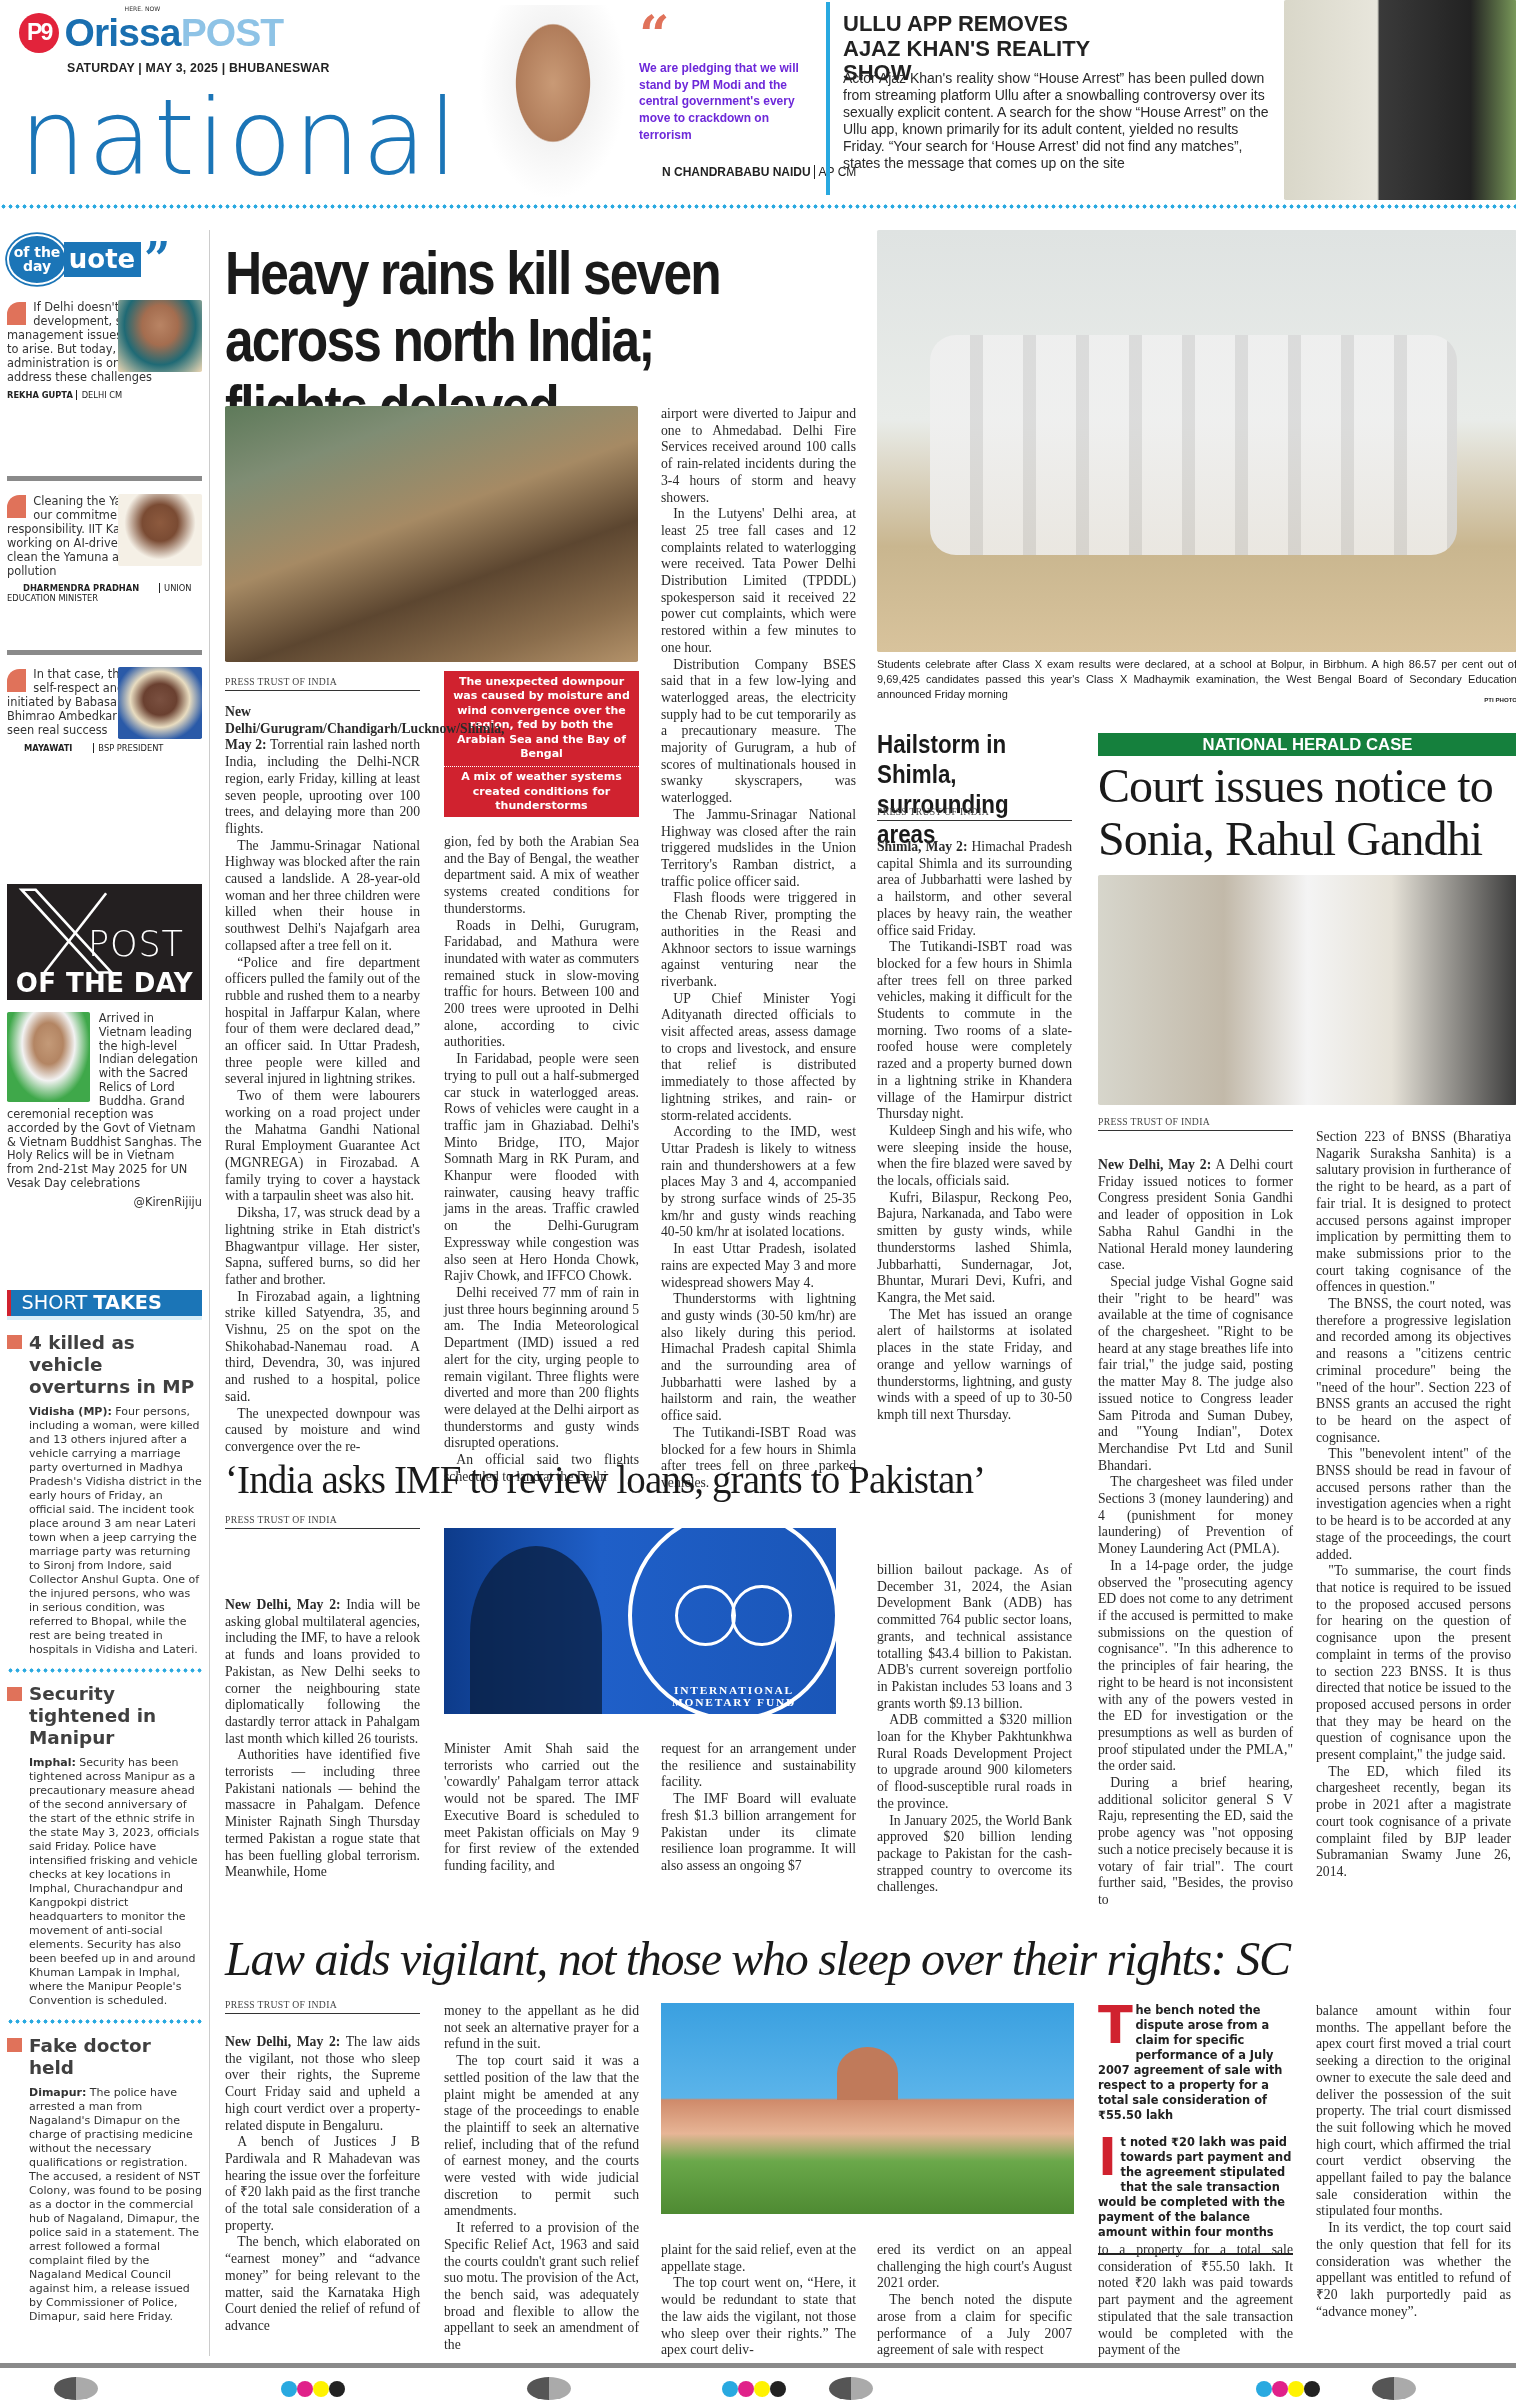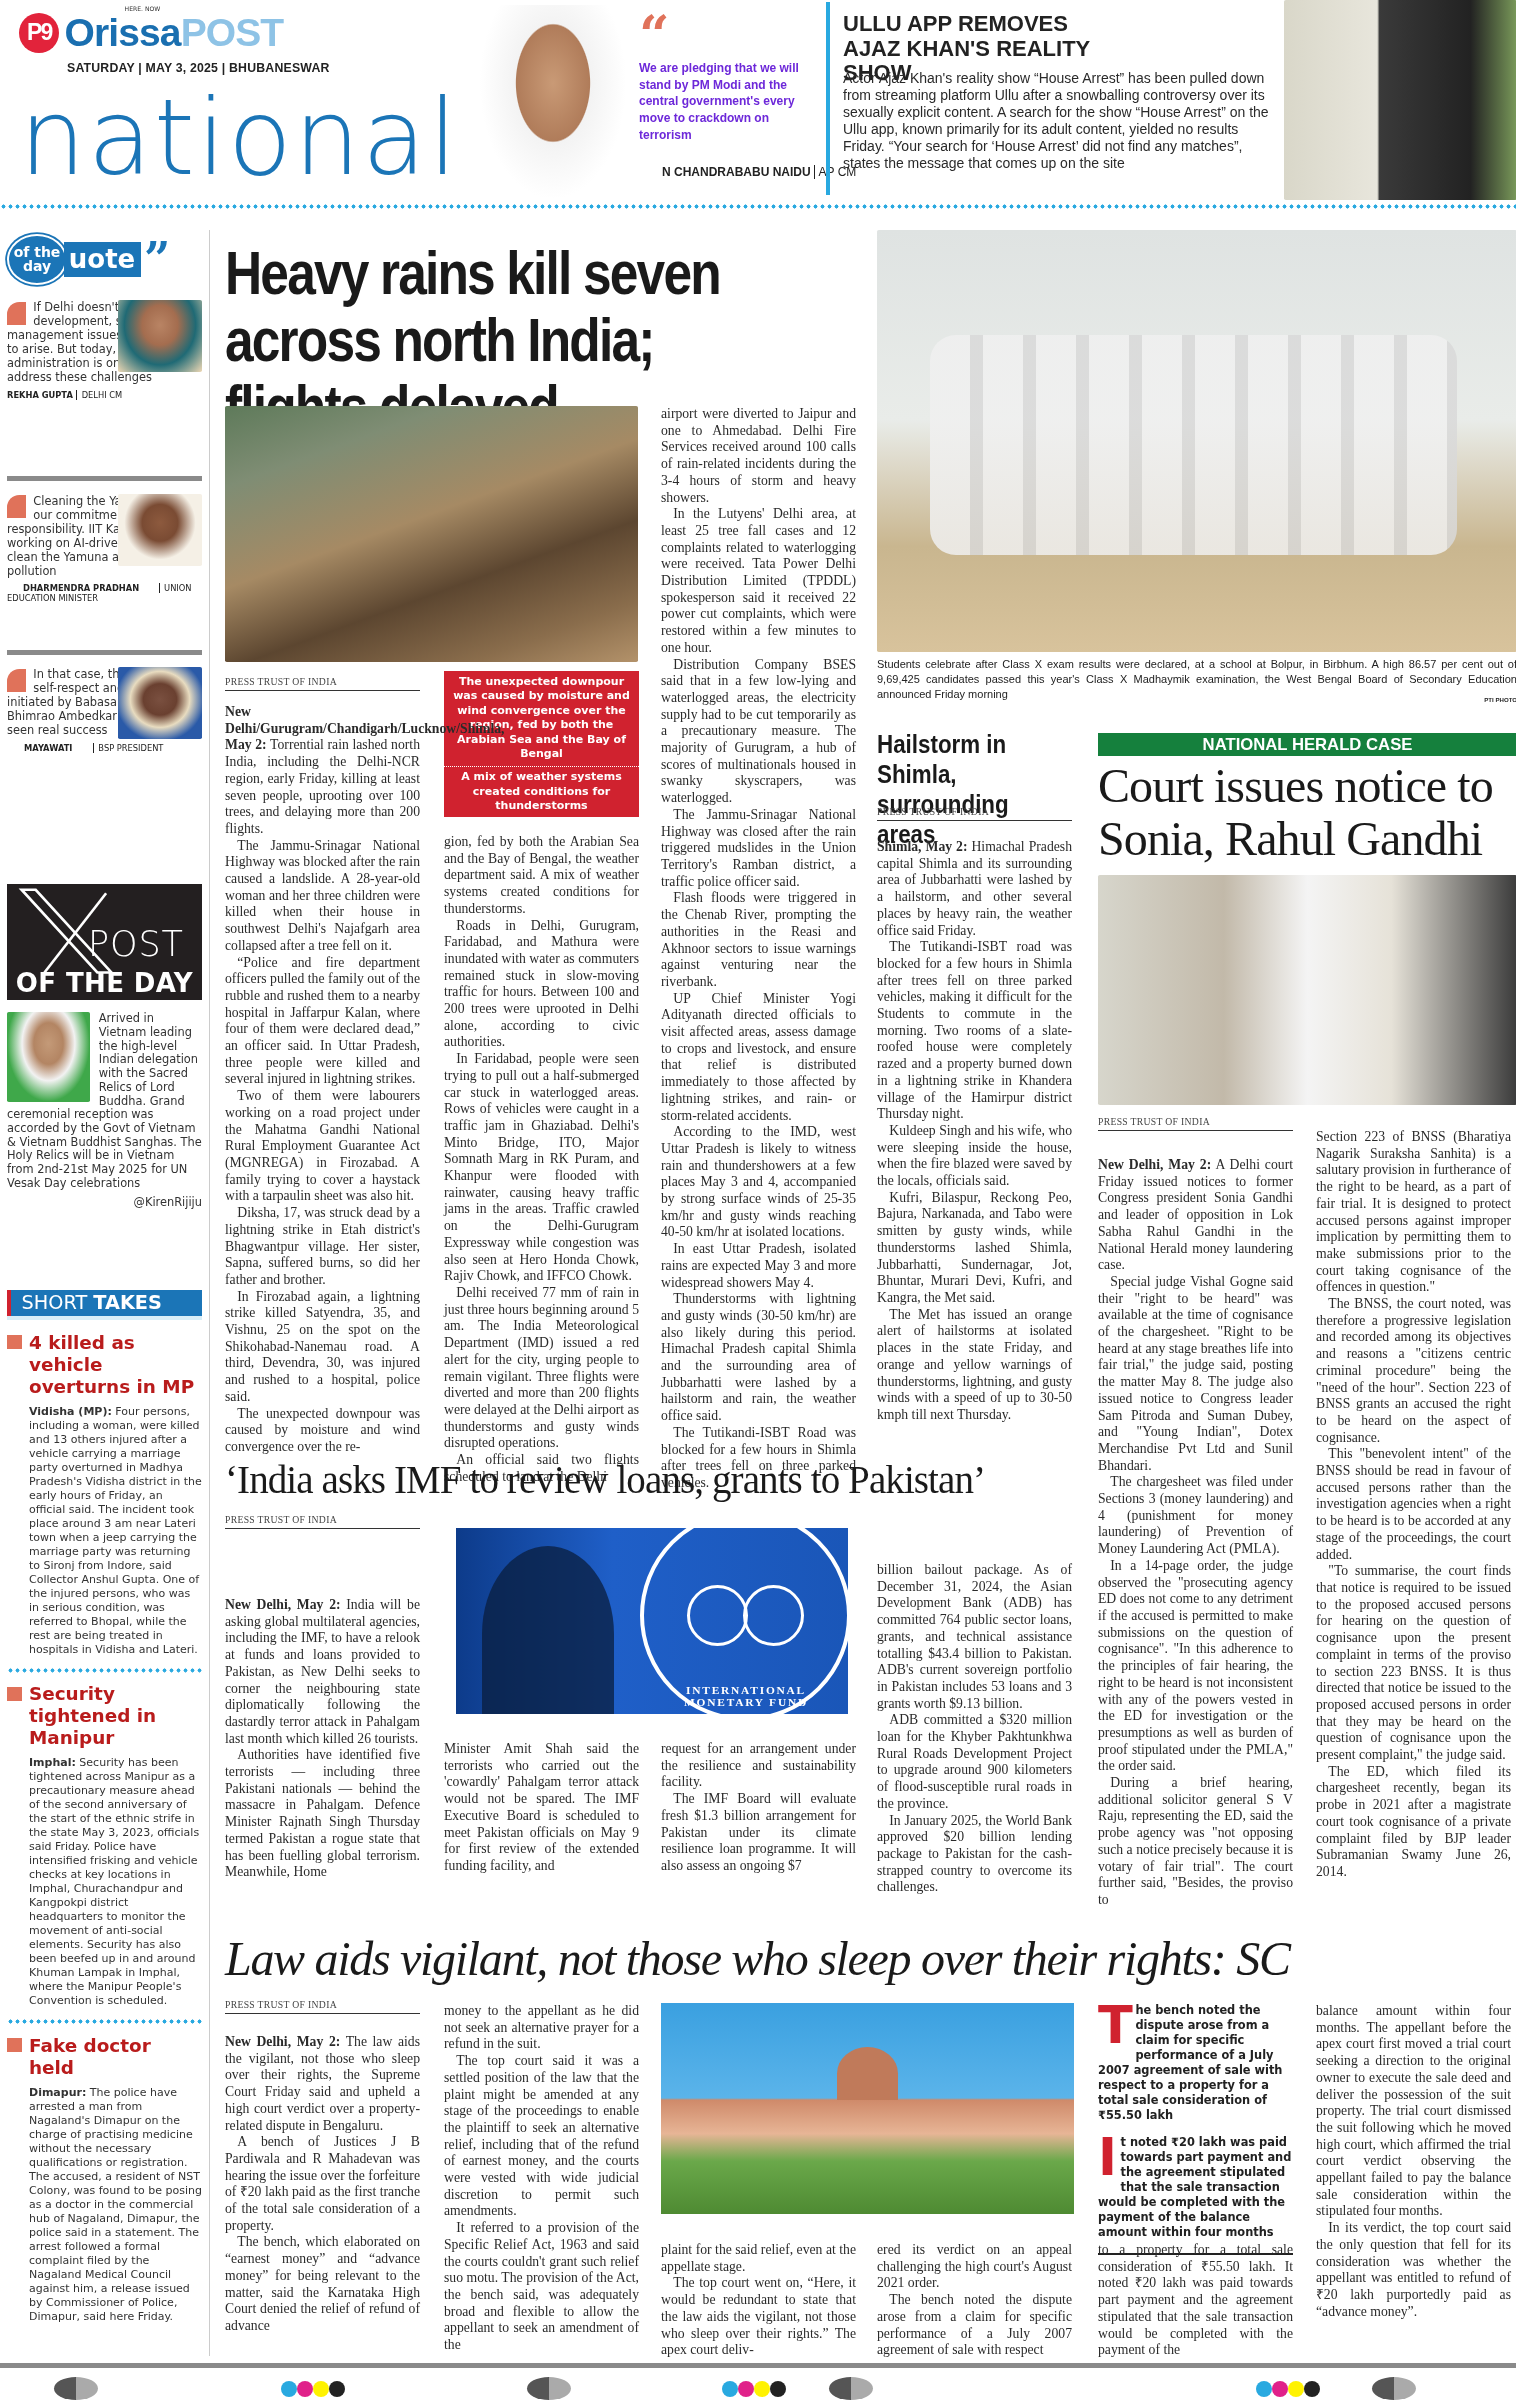--- a/index.html
+++ b/index.html
@@ -18,21 +18,21 @@
 .logo-p9{width:40px;height:40px;border-radius:50%;background:#e2233b;color:#fff;font:bold 23px "Liberation Sans",sans-serif;display:flex;align-items:center;justify-content:center;letter-spacing:-1.8px}
 .logo-name{font:bold 39px "Liberation Sans",sans-serif;color:#1a6fb0;letter-spacing:-0.9px}
 .logo-name span{color:#8ec3e6}
 .national{font:300 105px "DejaVu Sans",sans-serif;color:#1b75b7;letter-spacing:1.8px}
 .dots{height:8.8px;background:radial-gradient(circle,#29a9e0 1.8px,transparent 2.2px) 0 0/7px 8.8px repeat-x}
 .hr-gray{height:5.3px;background:#8a8a8a}
 .sidebar-quote p{font-family:"DejaVu Sans",sans-serif;font-size:11.4px;line-height:14px;color:#333}
 .qmark{width:19.3px;height:23px;background:#e0725a;border-radius:12.3px 0 0 0;float:left;margin:1.8px 7px 1.8px 0}
 .attrib{font:bold 8.3px "DejaVu Sans",sans-serif;color:#222;margin-top:5.3px}
 .attrib span{font-weight:normal;border-left:1.8px solid #222;padding-left:4.4px;margin-left:3.5px}
-.st-head{font:bold 18.4px "DejaVu Sans",sans-serif;color:#b91c1c;line-height:22px;padding-left:22px;position:relative}
+.st-head{font:bold 18.4px "DejaVu Sans",sans-serif;color:#404040;line-height:22px;padding-left:22px;position:relative}
 .st-head:before{content:"";position:absolute;left:0;top:3.5px;width:15px;height:14px;background:#e0725a}
 .st-body{font:11px/14px "DejaVu Sans",sans-serif;color:#333;padding-left:22px;margin-top:7px}
 .st-body b{font-weight:bold}
 .reg{width:16px;height:16px;border-radius:50%;display:inline-block}
 .halfc{width:44px;height:23px;border-radius:50%;background:linear-gradient(90deg,#555 50%,#aaa 50%);display:inline-block}
 </style>
 </head>
 <body>
 
 <div class="abs" style="left:0;top:0;width:1517px;height:200px">
@@ -198,21 +198,21 @@
 <div class="abs body-text" style="left:1316px;top:1129px;width:195px">
   <p class="lead">Section 223 of BNSS (Bharatiya Nagarik Suraksha Sanhita) is a salutary provision in furtherance of the right to be heard, as a part of fair trial. It is designed to protect accused persons against improper implication by permitting them to make submissions prior to the court taking cognisance of the offences in question."</p>
     <p>The BNSS, the court noted, was therefore a progressive legislation and recorded among its objectives and reasons a "citizens centric criminal procedure" being the "need of the hour". Section 223 of BNSS grants an accused the right to be heard on the aspect of cognisance.</p>
     <p>This "benevolent intent" of the BNSS should be read in favour of accused persons rather than the investigation agencies when a right to be heard is to be accorded at any stage of the proceedings, the court added.</p>
     <p>"To summarise, the court finds that notice is required to be issued to the proposed accused persons for hearing on the question of cognisance upon the present complaint in terms of the proviso to section 223 BNSS. It is thus directed that notice be issued to the proposed accused persons in order that they may be heard on the question of cognisance upon the present complaint," the judge said.</p>
     <p>The ED, which filed its chargesheet recently, began its probe in 2021 after a magistrate court took cognisance of a private complaint filed by BJP leader Subramanian Swamy June 26, 2014.</p>
 </div>
 
 <div class="abs serif" style="left:225px;top:1458px;width:861px;font-size:39px;line-height:44px;color:#1a1a1a;letter-spacing:-0.9px;white-space:nowrap">‘India asks IMF to review loans, grants to Pakistan’</div>
 <div class="abs byline" style="left:225px;top:1514px;width:195px">PRESS TRUST OF INDIA</div>
-<div class="abs" style="left:456px;top:1528px;width:392px;height:186px;background:linear-gradient(90deg,#0d3b8a,#1f5fc8 40%,#1a56b8);overflow:hidden">
+<div class="abs" style="left:444px;top:1528px;width:392px;height:186px;background:linear-gradient(90deg,#0d3b8a,#1f5fc8 40%,#1a56b8);overflow:hidden">
   <div class="abs" style="left:26px;top:17.6px;width:132px;height:176px;border-radius:50% 50% 0 0;background:#0a1e3e;opacity:.75"></div>
   <div class="abs" style="left:184px;top:-17.6px;width:211px;height:211px;border-radius:50%;border:4.4px solid #fff;display:flex;align-items:center;justify-content:center">
     <div style="width:61px;height:61px;border-radius:50%;border:3.5px solid #fff;margin-right:-5.3px"></div>
     <div style="width:61px;height:61px;border-radius:50%;border:3.5px solid #fff"></div>
   </div>
   <div class="abs serif" style="left:189px;top:156px;width:202px;text-align:center;color:#fff;font-size:11.4px;font-weight:bold;letter-spacing:1.8px">INTERNATIONAL MONETARY FUND</div>
 </div>
 <div class="abs body-text" style="left:225px;top:1597px;width:195px">
   <p class="lead"><b>New Delhi, May 2:</b> <span>India will be asking global multilateral agencies, including the IMF, to have a relook at funds and loans provided to Pakistan, as New Delhi seeks to corner the neighbouring state diplomatically following the dastardly terror attack in Pahalgam last month which killed 26 tourists.</span></p>
   <p>Authorities have identified five terrorists — including three Pakistani nationals — behind the massacre in Pahalgam. Defence Minister Rajnath Singh Thursday termed Pakistan a rogue state that has been fuelling global terrorism. Meanwhile, Home</p>

